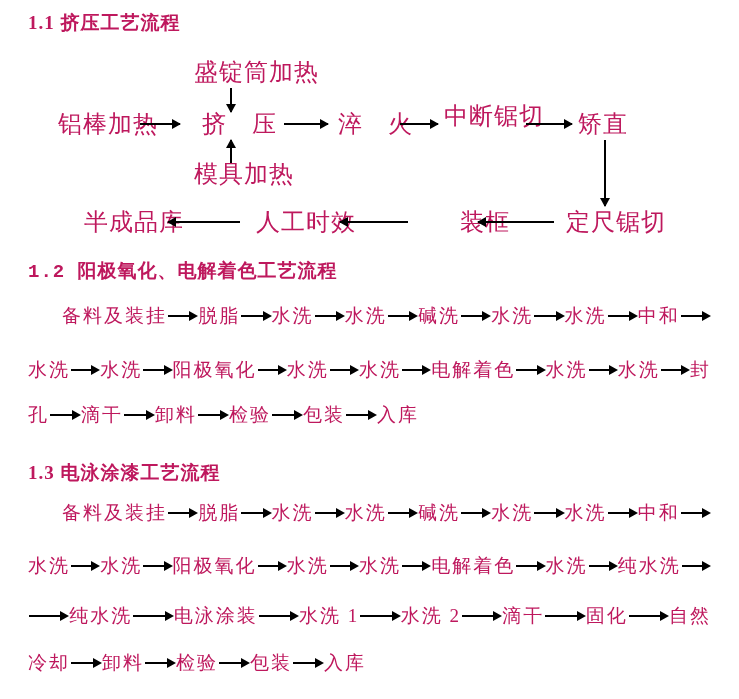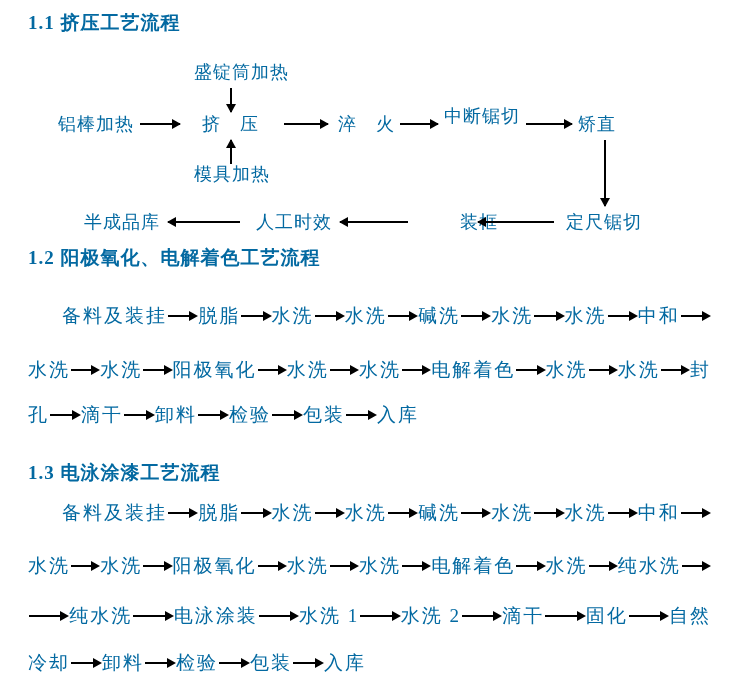--- a/index.html
+++ b/index.html
@@ -1,33 +1,33 @@
 <!DOCTYPE html>
 <html><head>
 <meta charset="utf-8">
 <style>
   html,body{margin:0;padding:0;background:#e8e8e8;}
   #page{
     position:relative;
     width:739px;height:699px;
     background:#ffffff;
-    color:#0369a1;
+    color:#be185d;
     font-family:"Liberation Serif","DejaVu Serif",serif;
     overflow:hidden;
   }
   .sec-title{
     position:absolute;
     font-size:19px;
     font-weight:bold;
     letter-spacing:1px;
     white-space:nowrap;
   }
   .node{
     position:absolute;
-    font-size:18px;
+    font-size:24px;
     letter-spacing:1px;
     white-space:pre;
     line-height:24px;
   }
   
   .harrow{position:absolute;height:12px;}
   .harrow::before{content:"";position:absolute;left:0;right:0;top:5px;border-top:2px solid #000;}
   .harrow.right::after{content:"";position:absolute;right:-1px;top:1px;width:0;height:0;
     border-left:9px solid #000;border-top:5px solid transparent;border-bottom:5px solid transparent;}
   .harrow.left::after{content:"";position:absolute;left:-1px;top:1px;width:0;height:0;
@@ -82,21 +82,21 @@
   <div class="varrow down" style="left:599px;top:140px;height:66px;"></div>
 
   <span class="node" style="left:84px;top:210px;">半成品库</span>
   <div class="harrow left" style="left:168px;top:216px;width:72px;"></div>
   <span class="node" style="left:256px;top:210px;">人工时效</span>
   <div class="harrow left" style="left:340px;top:216px;width:68px;"></div>
   <span class="node" style="left:424px;top:210px;margin-left:36px;">装框</span>
   <div class="harrow left" style="left:478px;top:216px;width:76px;"></div>
   <span class="node" style="left:566px;top:210px;">定尺锯切</span>
 
-  <div class="sec-title" style="left:28px;top:245px;">1.2 阳极氧化、电解着色工艺流程</div>
+  <div class="sec-title" style="left:28px;top:258px;font-family:Liberation Mono, monospace;">1.2 阳极氧化、电解着色工艺流程</div>
 
   <div class="flow-row" style="left:62px;right:28px;top:304px;">
       <span class="step">备料及装挂</span>
       <div class="fr-arrow"></div>
       <span class="step">脱脂</span>
       <div class="fr-arrow"></div>
       <span class="step">水洗</span>
       <div class="fr-arrow"></div>
       <span class="step">水洗</span>
       <div class="fr-arrow"></div>

